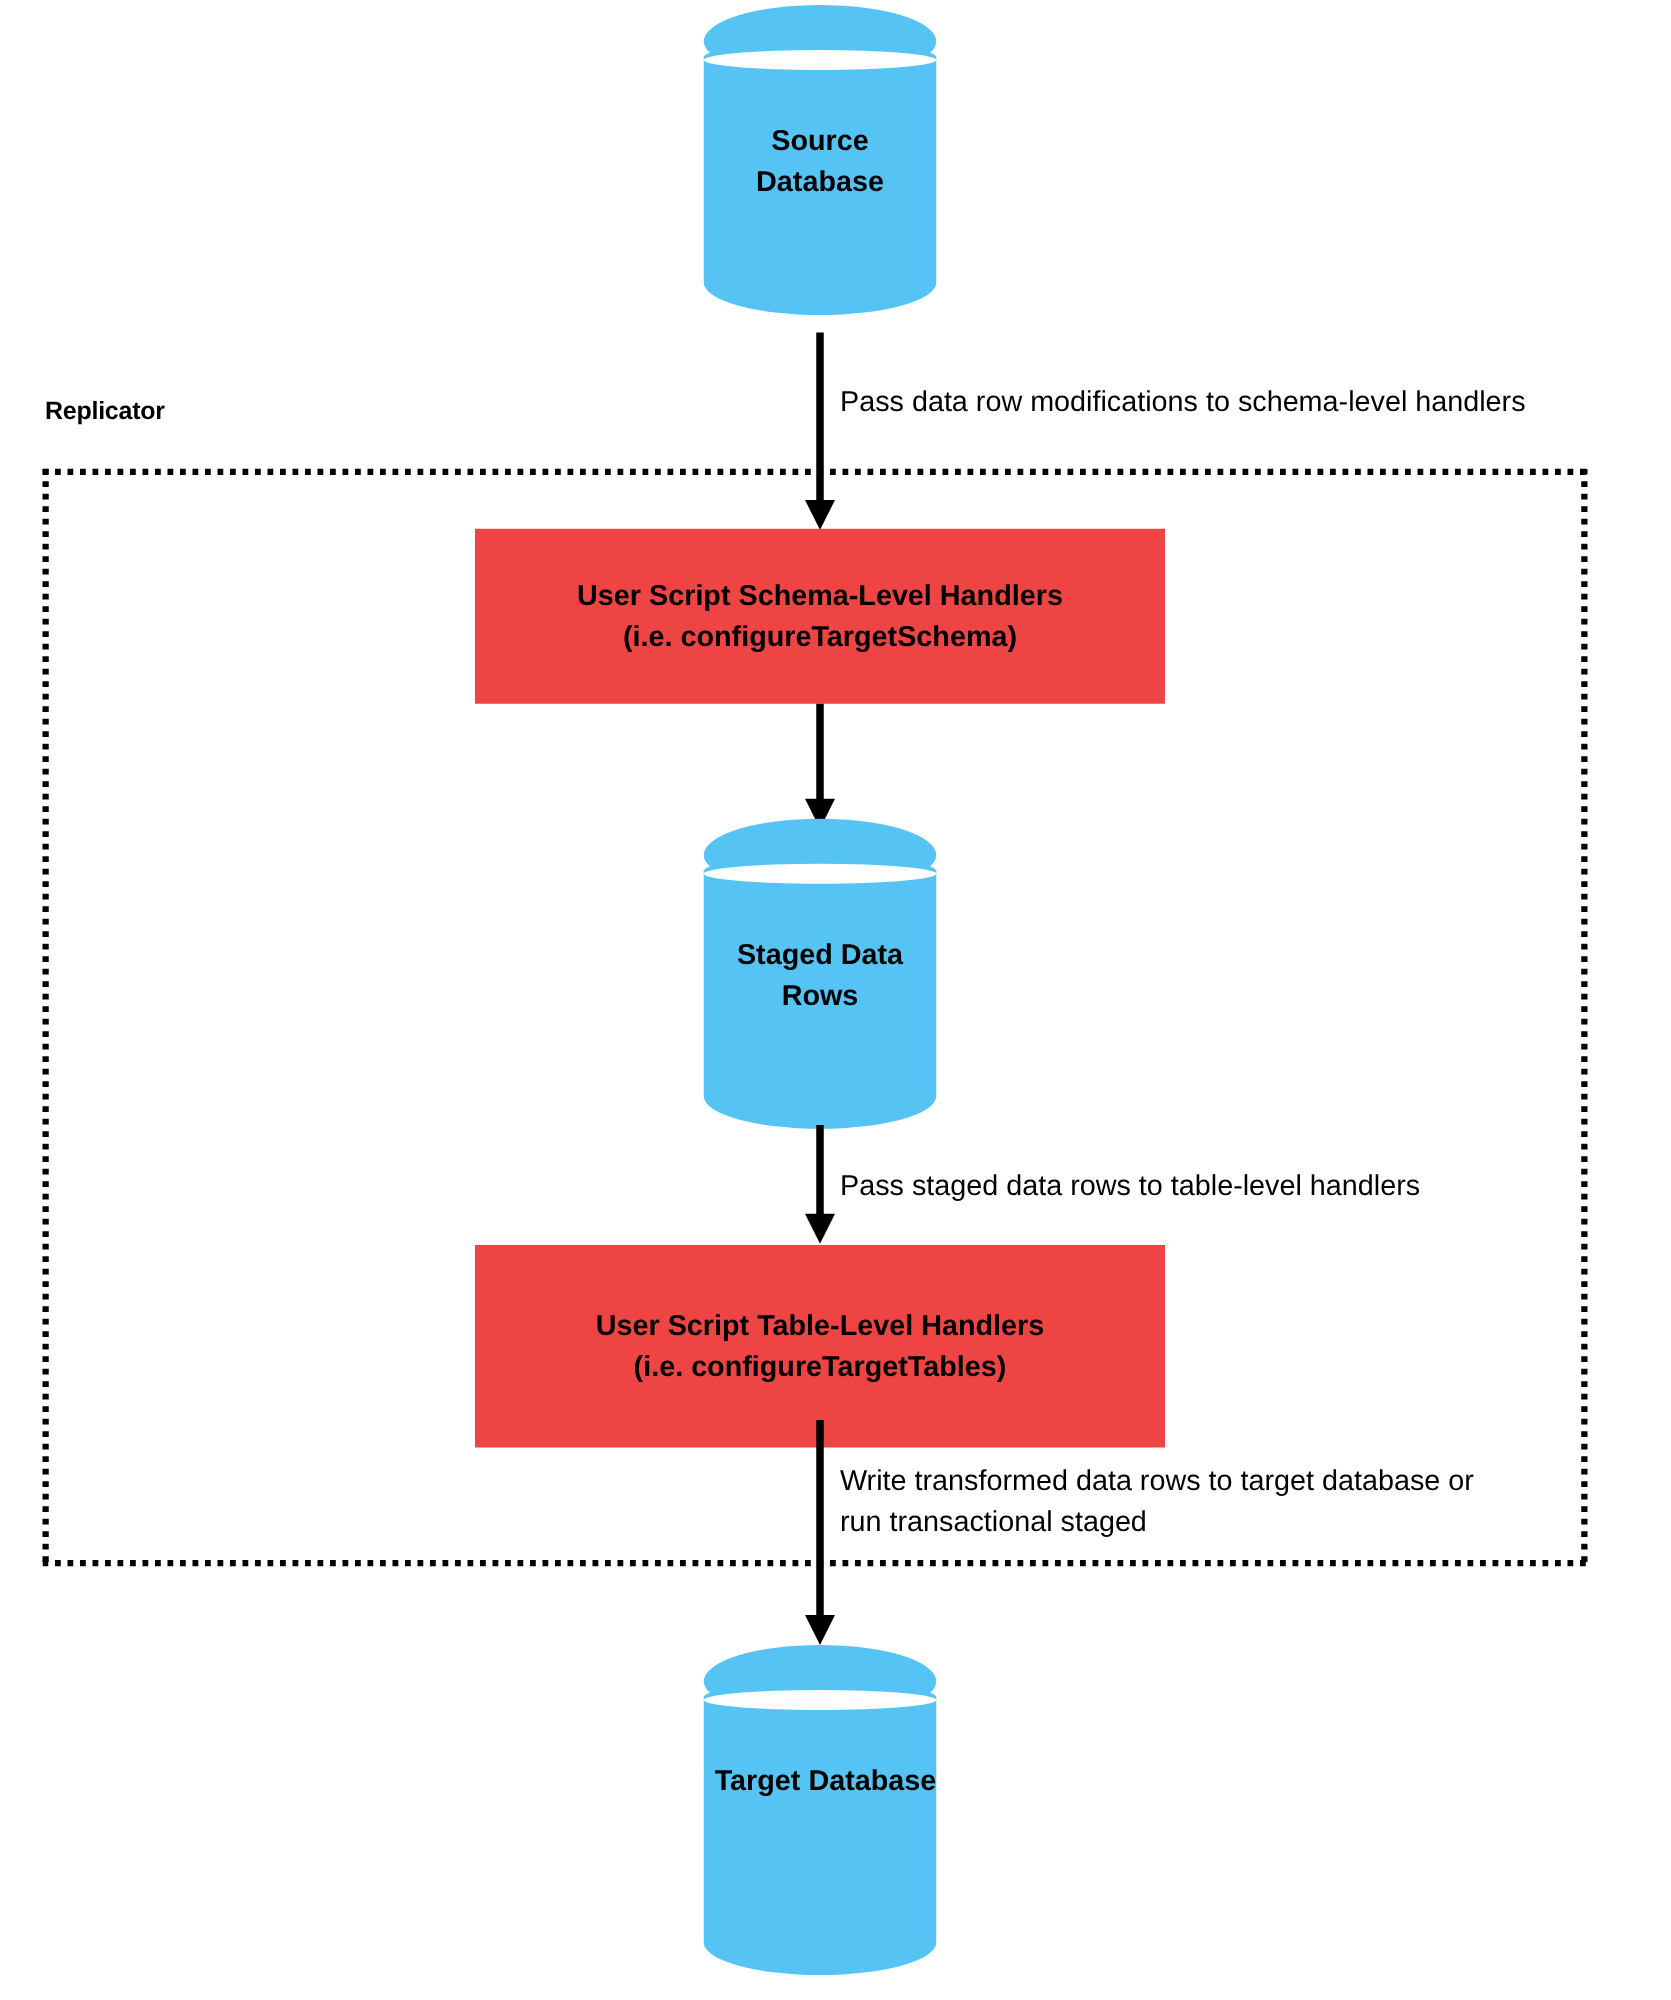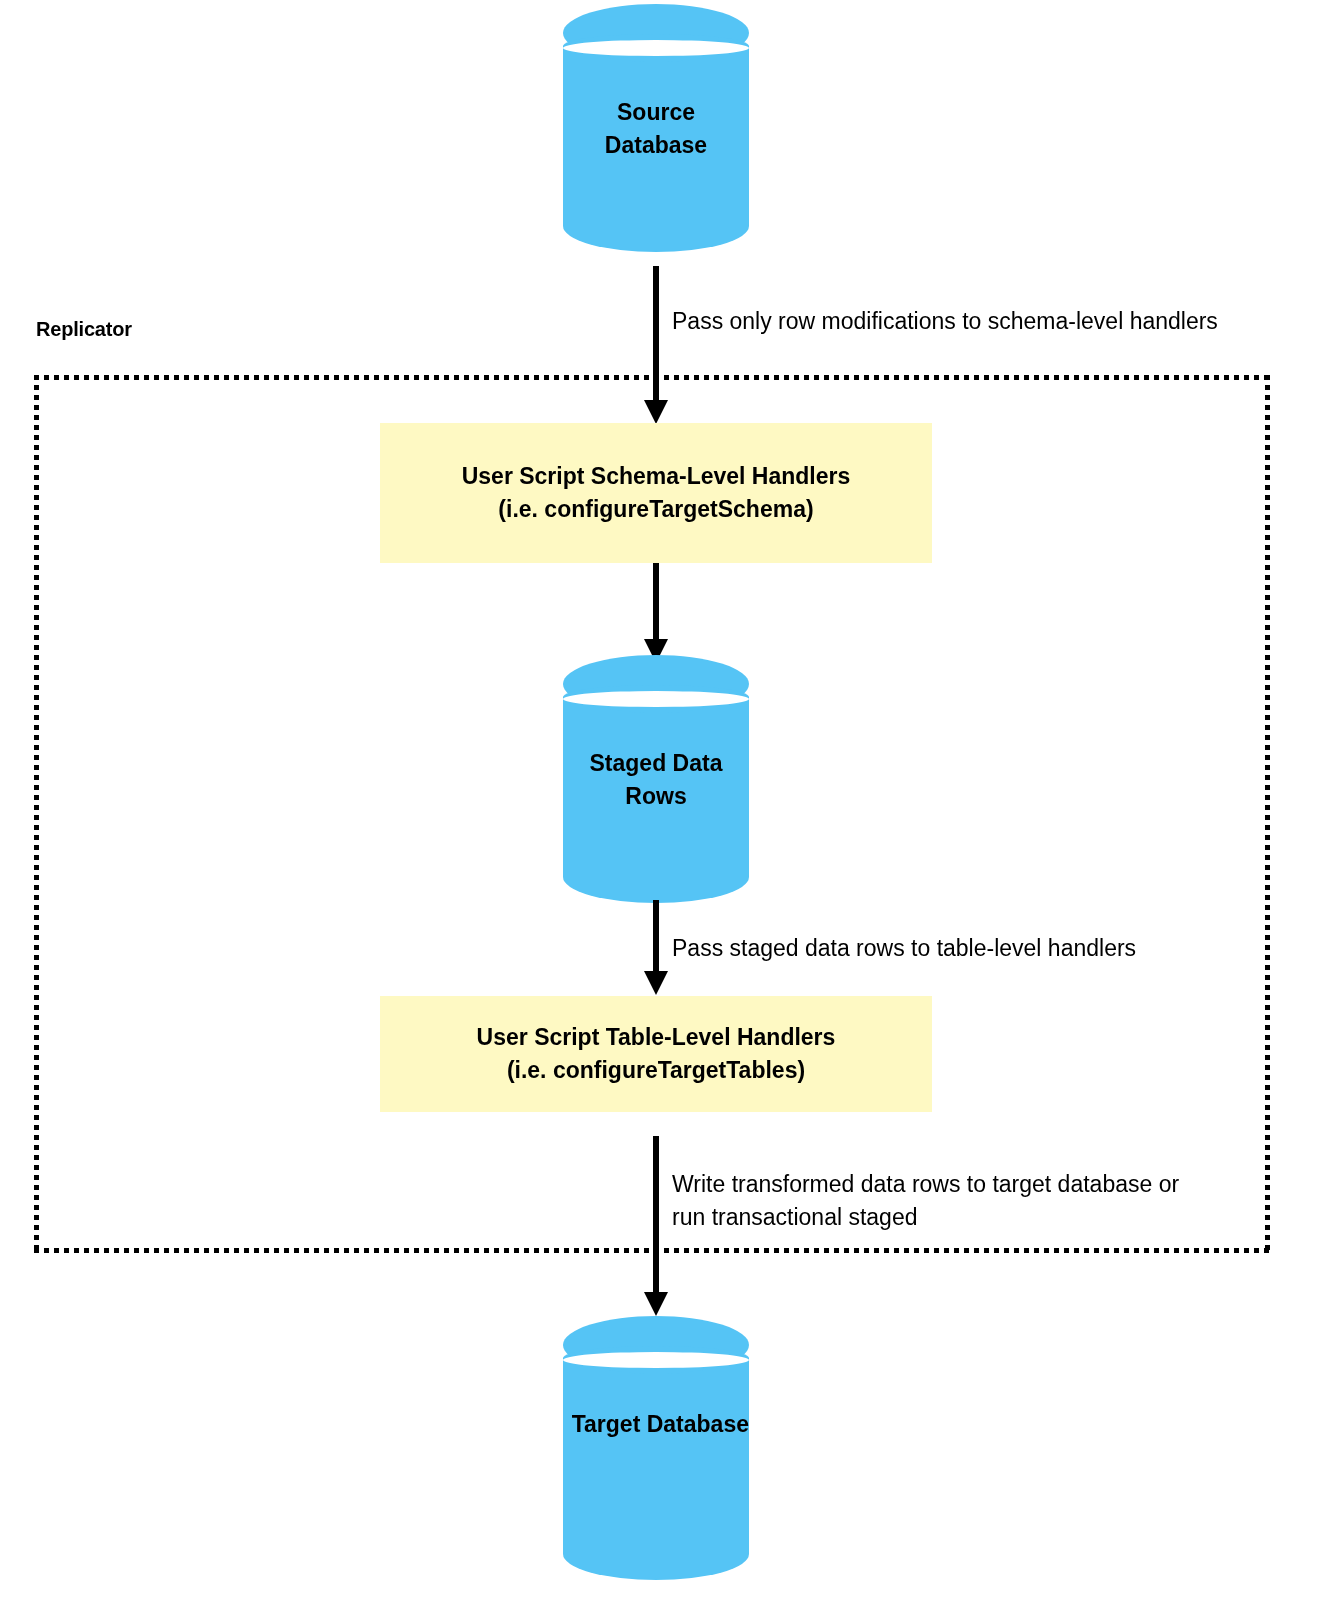--- a/index.html
+++ b/index.html
@@ -115,21 +115,21 @@
     font-size: 23px;
     font-weight: bold;
     line-height: 1.42;
     z-index: 4;
     color: #000;
   }
 
   
   .proc-box {
     position: absolute;
-    background: #fef9c3;
+    background: #ef4444;
     display: flex;
     align-items: center;
     justify-content: center;
   }
   .proc-label {
     text-align: center;
     font-size: 23px;
     font-weight: bold;
     line-height: 1.42;
     color: #000;
@@ -187,21 +187,21 @@
     <div class="cyl-gap"></div>
     <div class="cyl-top"></div>
     <div class="cyl-label" style="top:92px;">Source
 Database</div>
   </div>
 
   <div class="arrow" style="left:641px; top:266px; height:158px;">
     <div class="shaft" style="height:140px;"></div>
     <div class="head" style="top:134px;"></div>
   </div>
-  <div class="edge-label" style="left:672px; top:305px;">Pass only row modifications to schema-level handlers</div>
+  <div class="edge-label" style="left:672px; top:305px;">Pass data row modifications to schema-level handlers</div>
 
   <div class="proc-box" style="left:380px; top:423px; width:552px; height:140px;">
     <div class="proc-label">User Script Schema-Level Handlers
 (i.e. configureTargetSchema)</div>
   </div>
 
   <div class="arrow" style="left:641px; top:563px; height:100px;">
     <div class="shaft" style="height:82px;"></div>
     <div class="head" style="top:76px;"></div>
   </div>
@@ -214,21 +214,21 @@
     <div class="cyl-label" style="top:92px;">Staged Data
 Rows</div>
   </div>
 
   <div class="arrow" style="left:641px; top:900px; height:95px;">
     <div class="shaft" style="height:77px;"></div>
     <div class="head" style="top:71px;"></div>
   </div>
   <div class="edge-label" style="left:672px; top:932px;">Pass staged data rows to table-level handlers</div>
 
-  <div class="proc-box" style="left:380px; top:996px; width:552px; height:116px;">
+  <div class="proc-box" style="left:380px; top:996px; width:552px; height:162px;">
     <div class="proc-label">User Script Table-Level Handlers
 (i.e. configureTargetTables)</div>
   </div>
 
   <div class="arrow" style="left:641px; top:1136px; height:180px;">
     <div class="shaft" style="height:162px;"></div>
     <div class="head" style="top:156px;"></div>
   </div>
   <div class="edge-label" style="left:672px; top:1168px;">Write transformed data rows to target database or
 run transactional staged</div>

